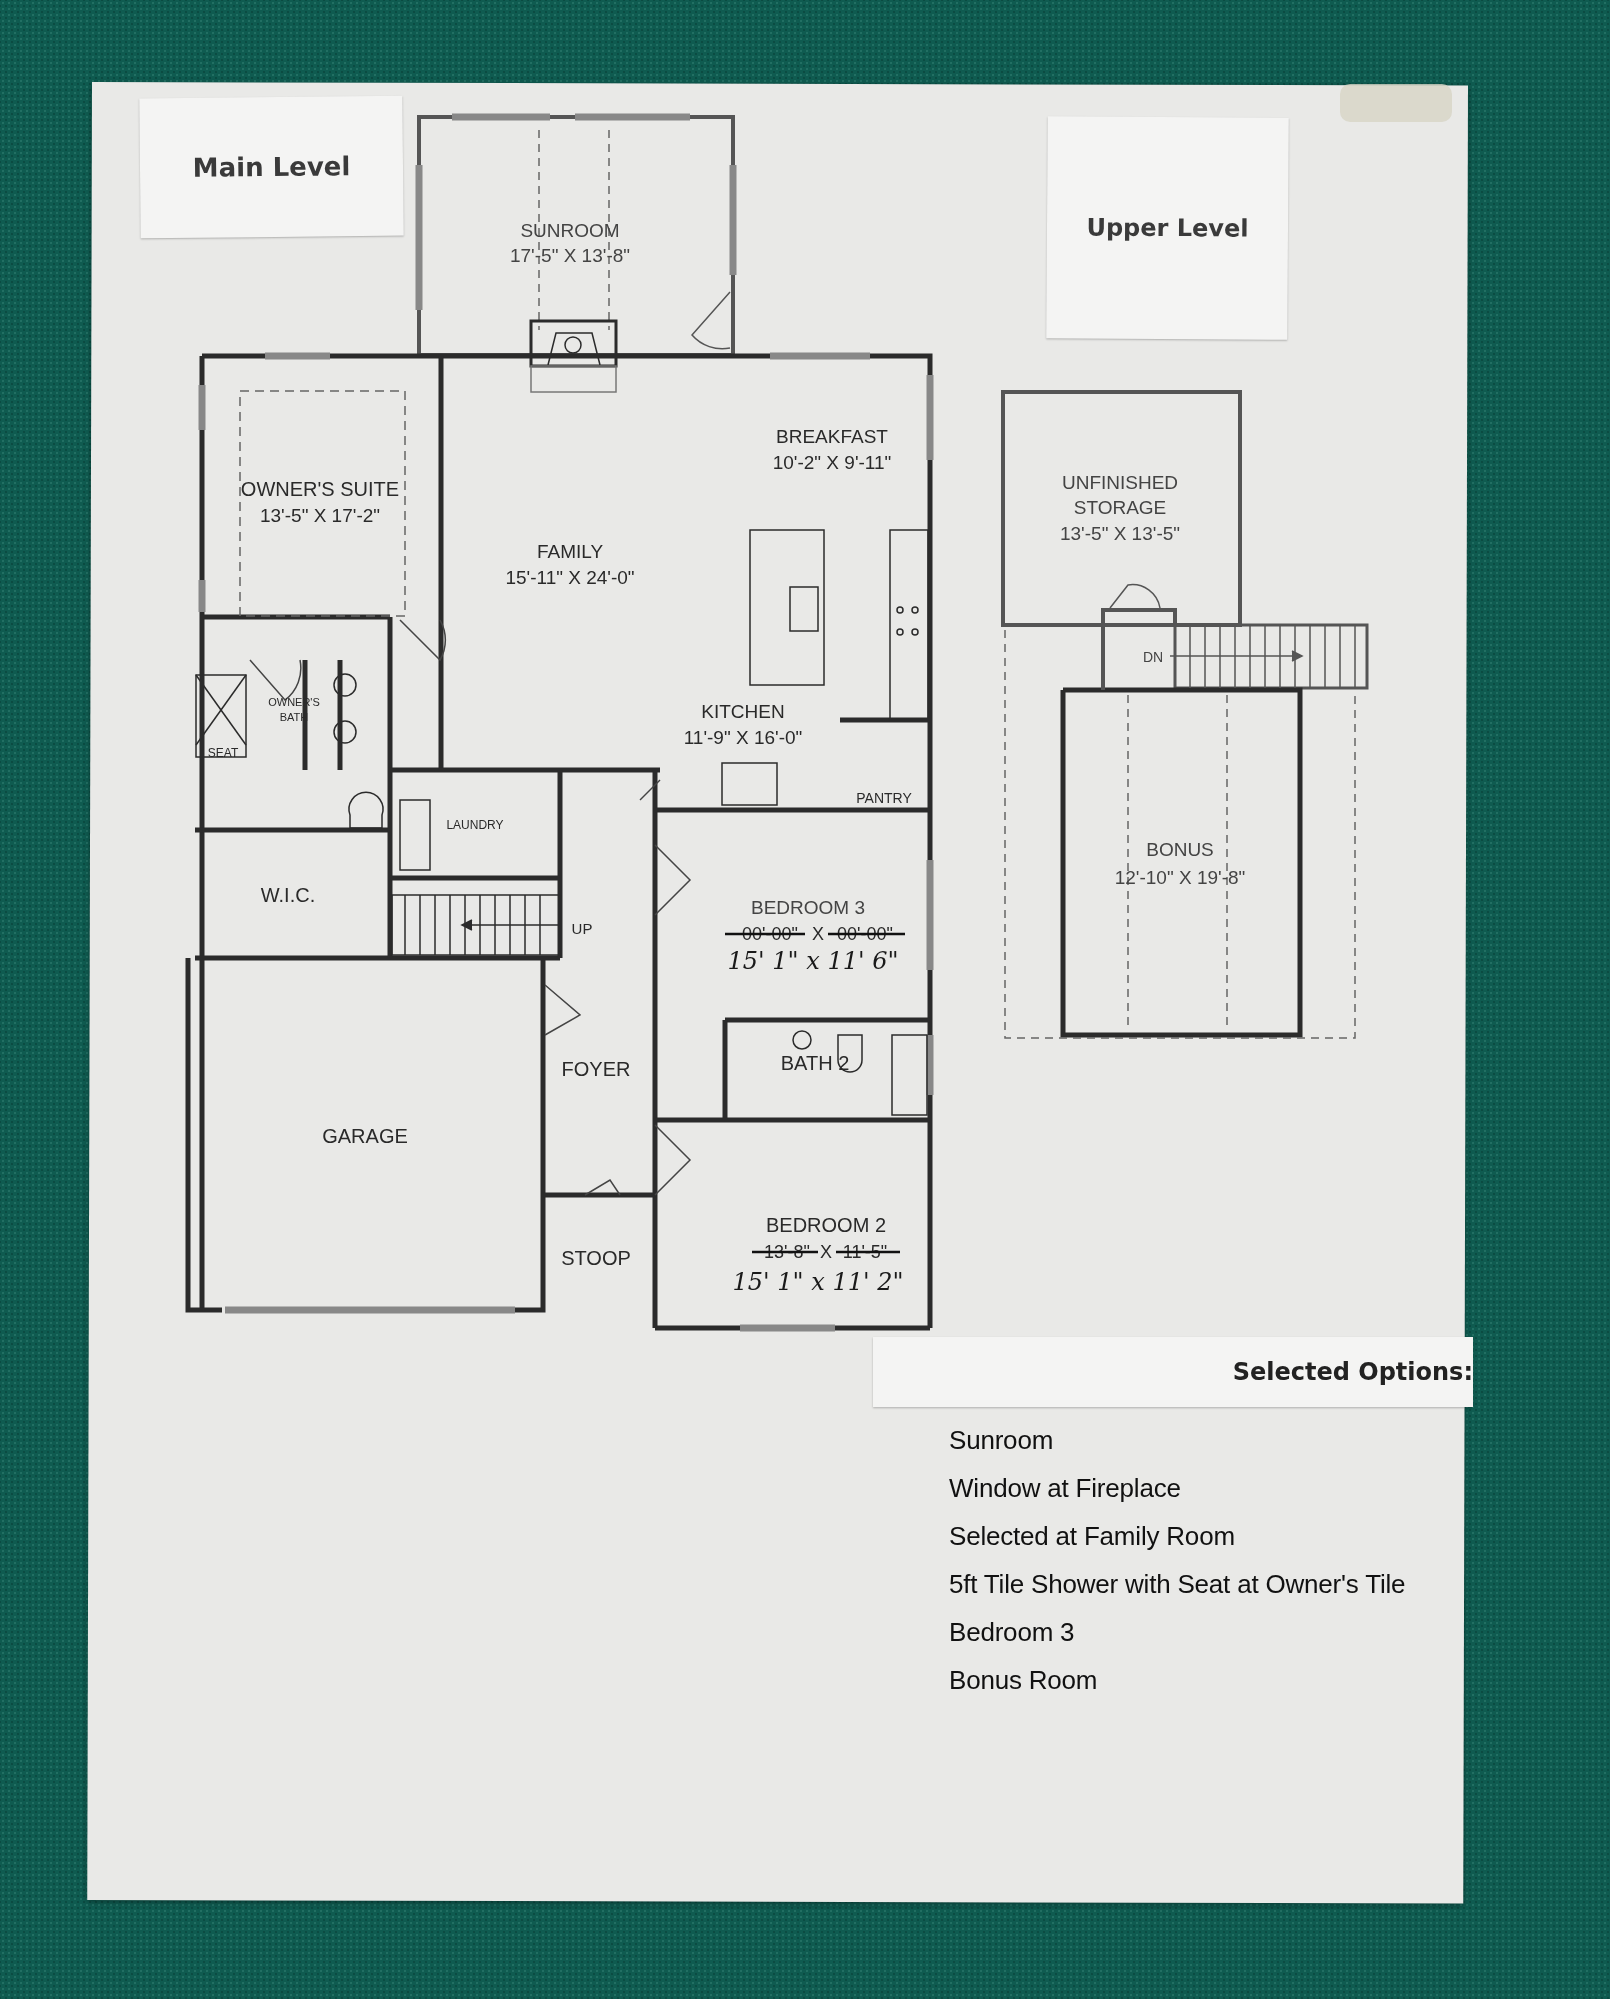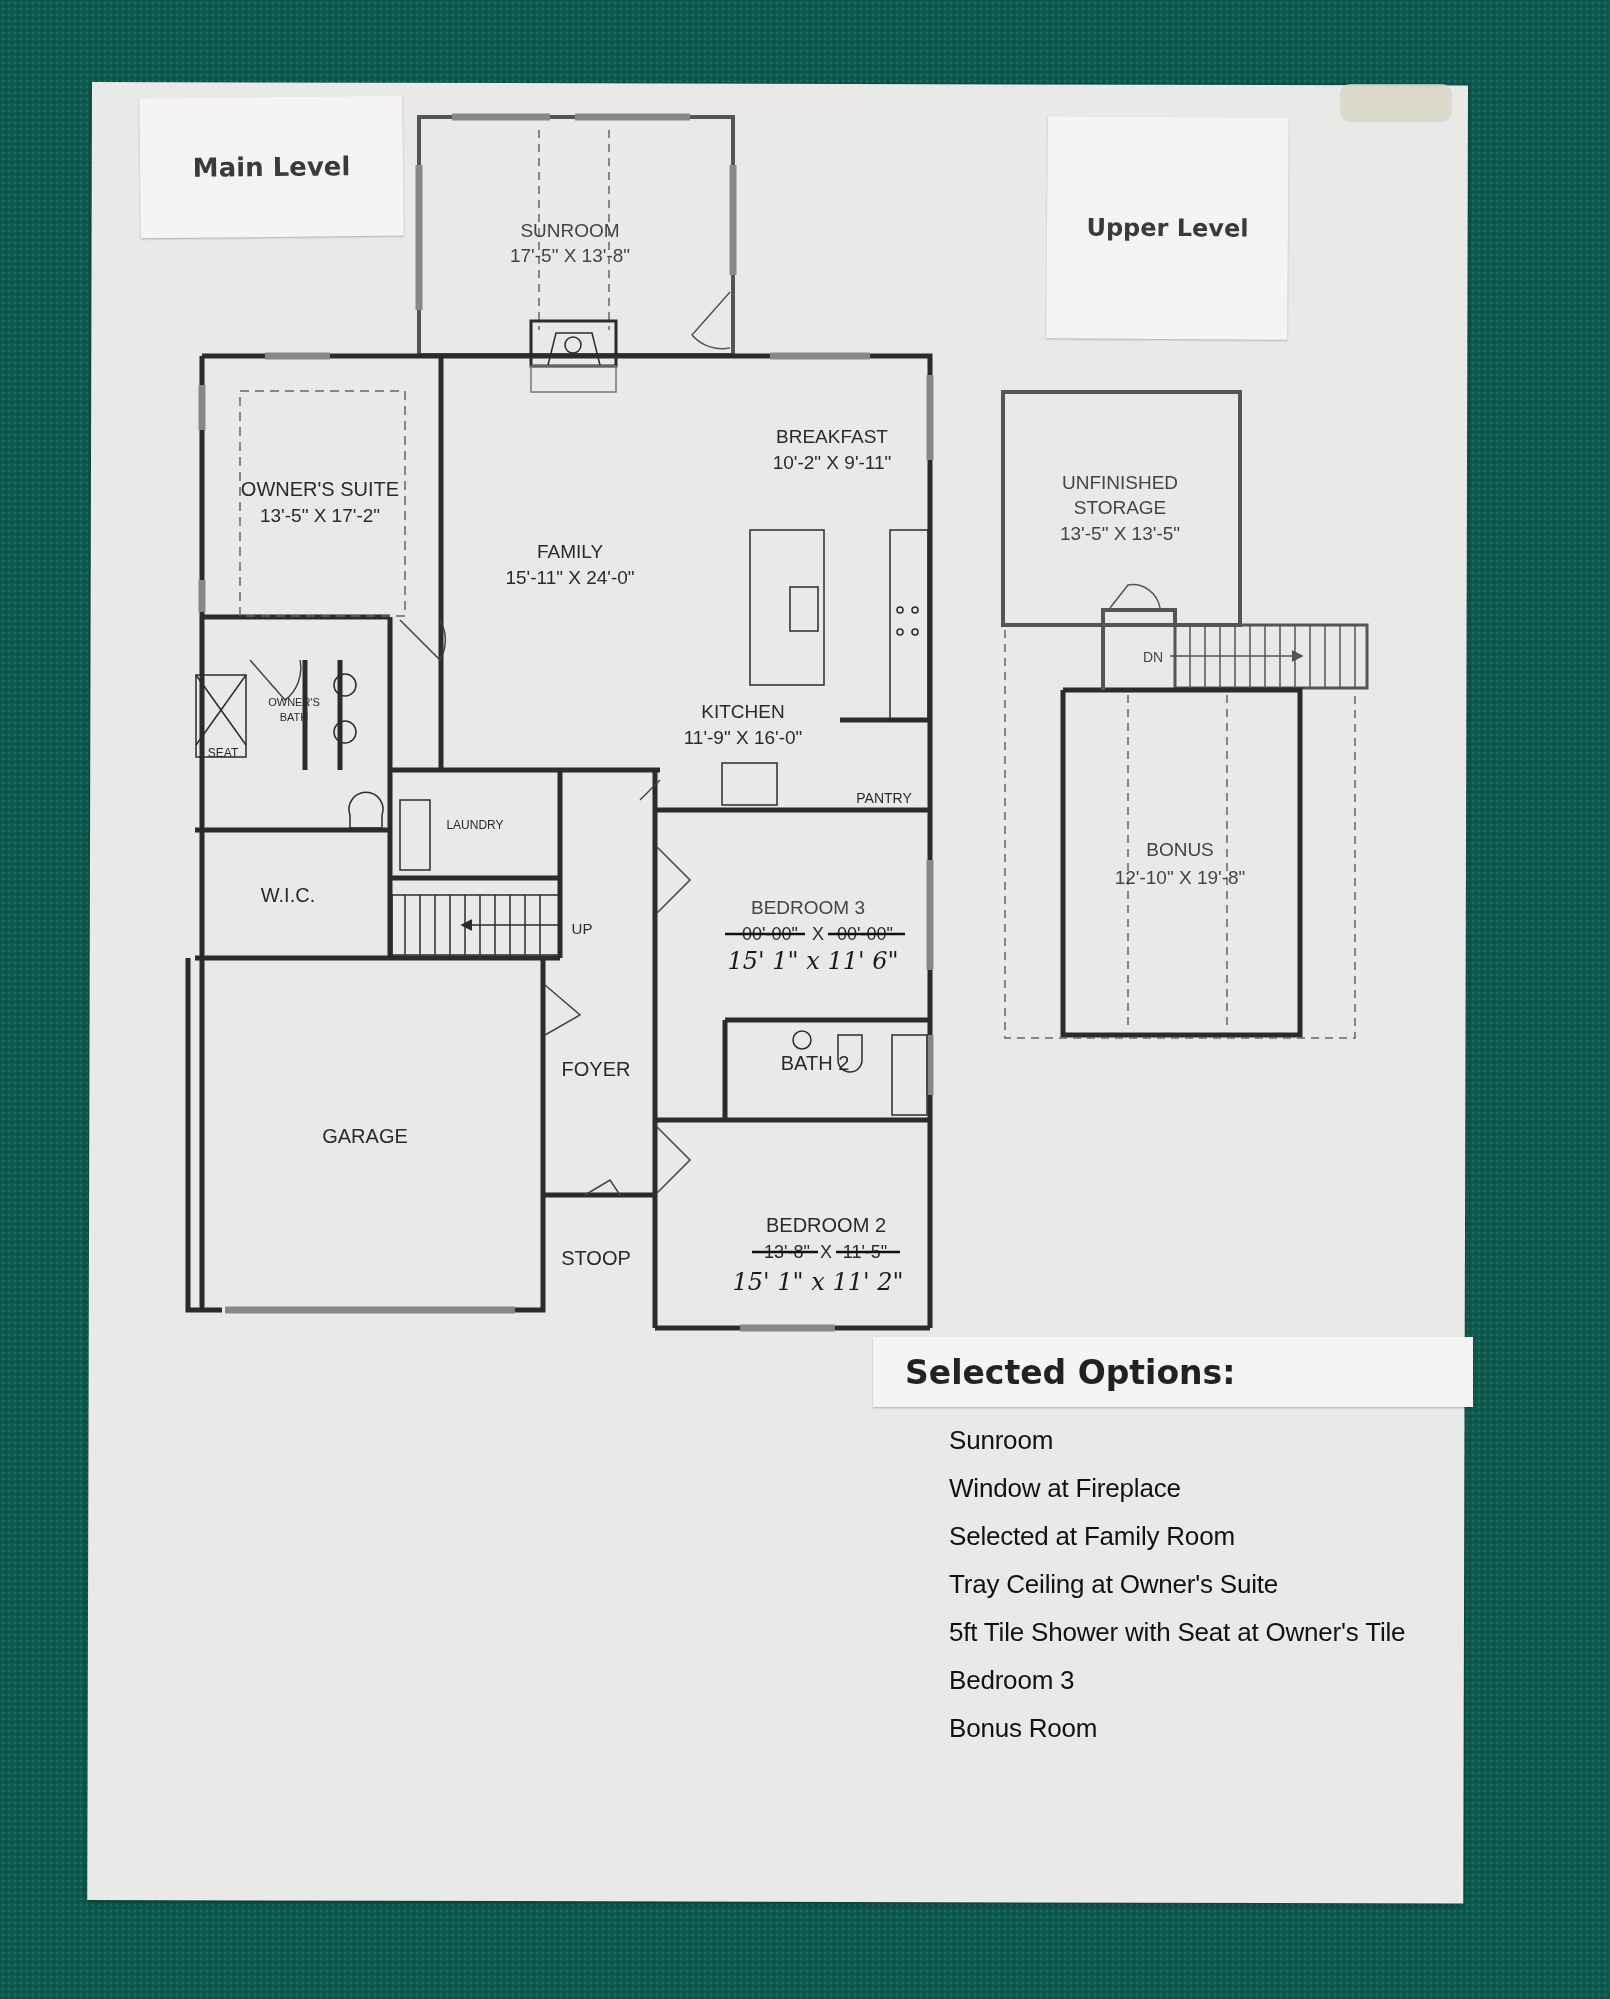--- a/index.html
+++ b/index.html
@@ -25,21 +25,21 @@
     background:rgba(215,212,198,0.8); border-radius:10px;
   }
   .sticker {
     position:absolute; background:#f4f4f3;
     box-shadow:0 1px 2px rgba(0,0,0,0.25);
     font-family:"DejaVu Sans", sans-serif; color:#3a3a3a;
     display:flex; align-items:center;
   }
   .sticker.main { left:140px; top:97px; width:263px; height:140px; justify-content:center; font-size:26px; font-weight:bold; transform:rotate(-0.6deg); }
   .sticker.upper { left:1047px; top:117px; width:241px; height:222px; justify-content:center; font-size:24px; font-weight:bold; transform:rotate(0.4deg); }
-  .sticker.opts { left:873px; top:1337px; width:600px; height:70px; padding-left:32px; box-sizing:border-box; font-size:33px; font-weight:bold; color:#222; }
+  .sticker.opts { left:873px; top:1337px; width:600px; height:70px; padding-left:32px; box-sizing:border-box; font-size:24px; font-weight:bold; color:#222;justify-content:flex-end; }
   svg.plan { position:absolute; left:0; top:0; }
   .room-label { font-family:"Liberation Sans", sans-serif; fill:#2a2a2a; text-anchor:middle; }
   .hand { font-family:"DejaVu Serif", serif; font-style:italic; fill:#1a1a1a; text-anchor:middle; }
   .options-list { position:absolute; left:949px; top:1416px; margin:0; padding:0; list-style:none; }
   .options-list li { font-size:26px; color:#111; height:48px; line-height:48px; letter-spacing:-0.2px; }
 </style>
 </head>
 <body>
 
 <div class="paper"></div>
@@ -247,17 +247,16 @@
 </svg>
 
 <div class="sticker opts">
   <span>Selected Options:</span>
 </div>
 
 <ul class="options-list">
   <li>Sunroom</li>
   <li>Window at Fireplace</li>
   <li>Selected at Family Room</li>
-  <li>Tray Ceiling at Owner's Suite</li>
   <li>5ft Tile Shower with Seat at Owner's Tile</li>
   <li>Bedroom 3</li>
   <li>Bonus Room</li>
 </ul>
 
 </body></html>

